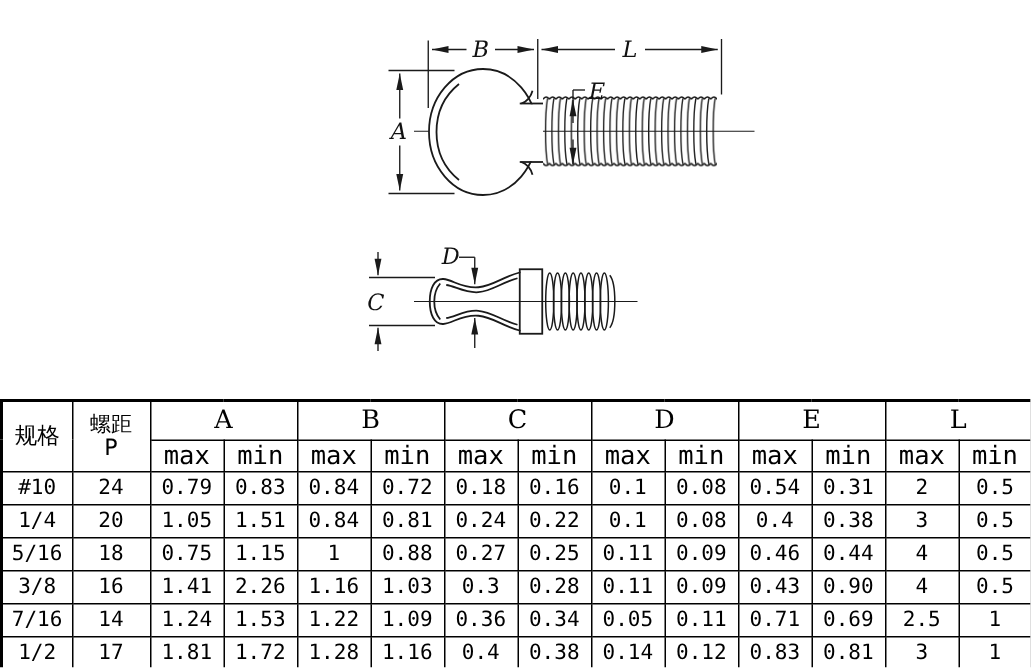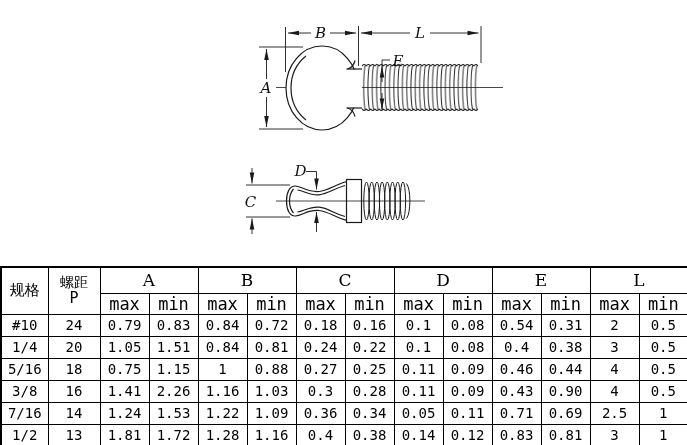--- a/index.html
+++ b/index.html
@@ -245,21 +245,21 @@
           <td>0.34</td>
           <td>0.05</td>
           <td>0.11</td>
           <td>0.71</td>
           <td>0.69</td>
           <td>2.5</td>
           <td>1</td>
         </tr>
         <tr>
           <td>1/2</td>
-          <td>13</td>
+          <td>17</td>
           <td>1.81</td>
           <td>1.72</td>
           <td>1.28</td>
           <td>1.16</td>
           <td>0.4</td>
           <td>0.38</td>
           <td>0.14</td>
           <td>0.12</td>
           <td>0.83</td>
           <td>0.81</td>

